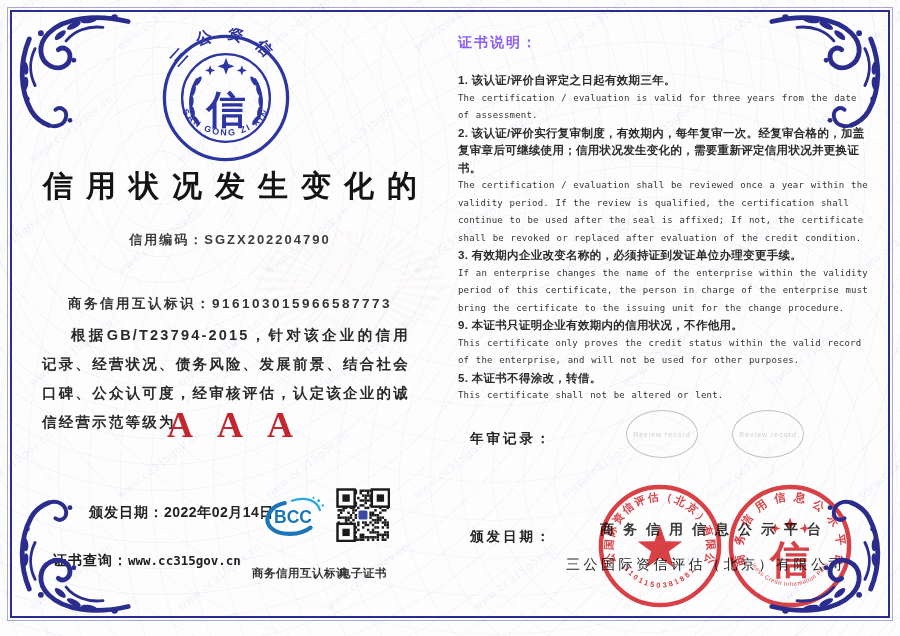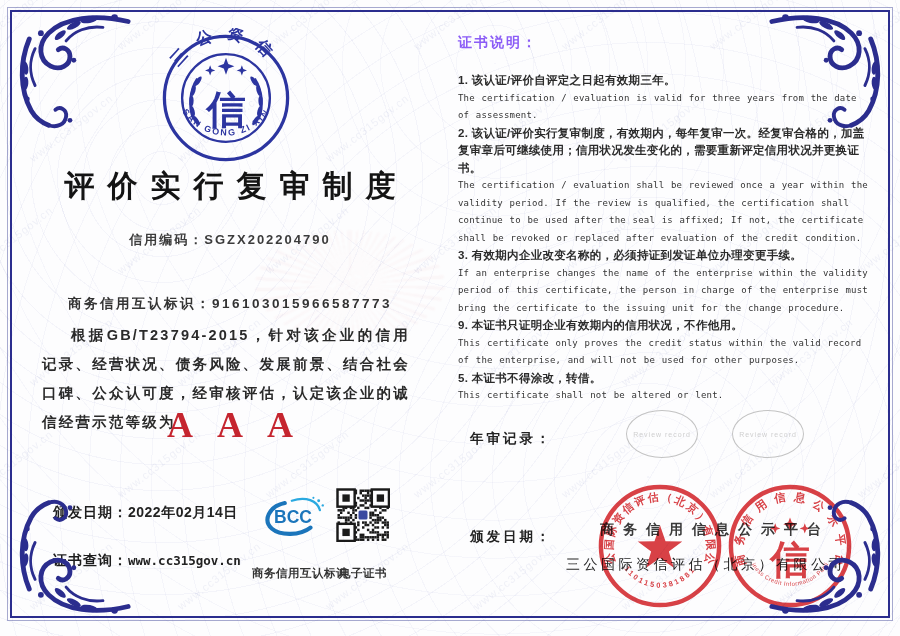--- a/index.html
+++ b/index.html
@@ -244,31 +244,31 @@
     <g fill="#2c35a0">
       <path d="M106 54 C114 66 116 84 110 98" stroke="#2c35a0" stroke-width="2" fill="none"></path>
       <ellipse cx="105" cy="57" rx="6" ry="2.3" transform="rotate(55 105 57)"></ellipse>
       <ellipse cx="110" cy="67" rx="6" ry="2.3" transform="rotate(75 110 67)"></ellipse>
       <ellipse cx="112" cy="78" rx="6" ry="2.3" transform="rotate(90 112 78)"></ellipse>
       <ellipse cx="111" cy="89" rx="6" ry="2.3" transform="rotate(105 111 89)"></ellipse>
       <ellipse cx="107" cy="99" rx="6" ry="2.3" transform="rotate(125 107 99)"></ellipse>
     </g>
   </svg>
 
-  <div class="cert-title">评价实行复审制度</div>
+  <div class="cert-title">信用状况发生变化的</div>
 
   <div class="credit-code"><span>信用编码：</span><span>SGZX202204790</span></div>
 
   <div class="uscc"><span>商务信用互认标识：</span><span>916103015966587773</span></div>
 
   <div class="statement">根据GB/T23794-2015，针对该企业的信用记录、经营状况、债务风险、发展前景、结合社会口碑、公众认可度，经审核评估，认定该企业的诚信经营示范等级为：</div>
 
   <div class="grade">AAA</div>
 
-  <div class="meta-row" style="top:504px;"><span class="lbl">颁发日期：</span><span class="val">2022年02月14日</span></div>
+  <div class="meta-row" style="top:504px;margin-left:36px;"><span class="lbl">颁发日期：</span><span class="val">2022年02月14日</span></div>
   <div class="meta-row" style="top:552px;"><span class="lbl">证书查询：</span><span class="url">www.cc315gov.cn</span></div>
 
   <svg class="bcc-logo" viewBox="0 0 120 90">
     <path d="M46 16 C18 22 8 46 24 60 C38 72 72 72 90 58" fill="none" stroke="#1b75bb" stroke-width="7" stroke-linecap="round"></path>
     <path d="M58 12 C82 4 102 12 106 28" fill="none" stroke="#2aa9e0" stroke-width="4" stroke-linecap="round"></path>
     <circle cx="104" cy="12" r="2.5" fill="#2aa9e0"></circle>
       <circle cx="111" cy="20" r="2" fill="#2aa9e0"></circle>
       <circle cx="95" cy="7" r="1.8" fill="#2aa9e0"></circle>
     <text x="60" y="50" text-anchor="middle" font-size="30" font-weight="bold" fill="#1b75bb" font-family="Liberation Sans,sans-serif">BCC</text>
   </svg>

